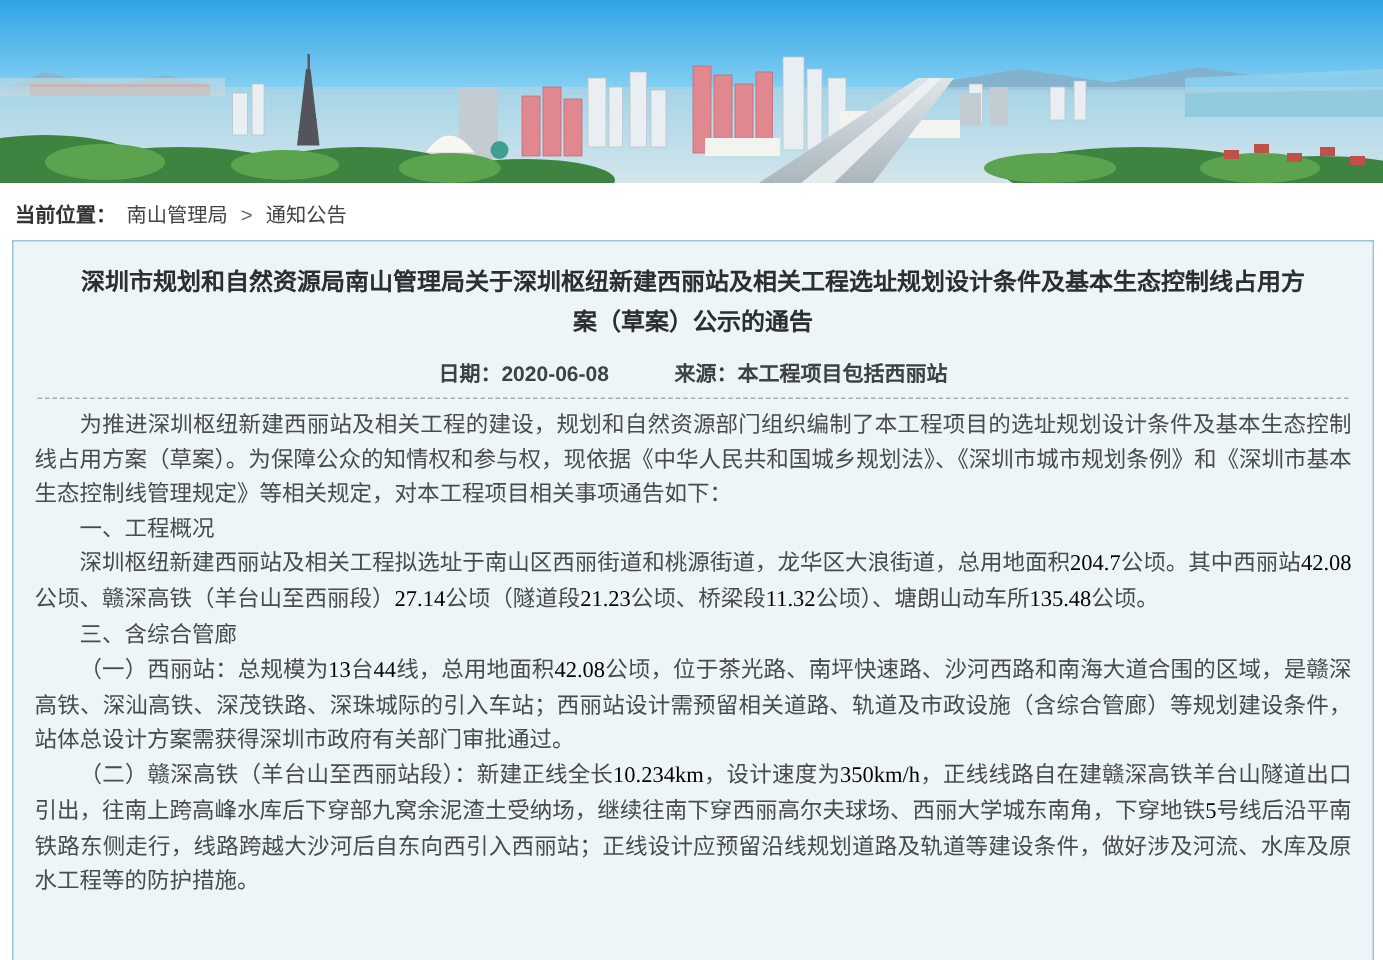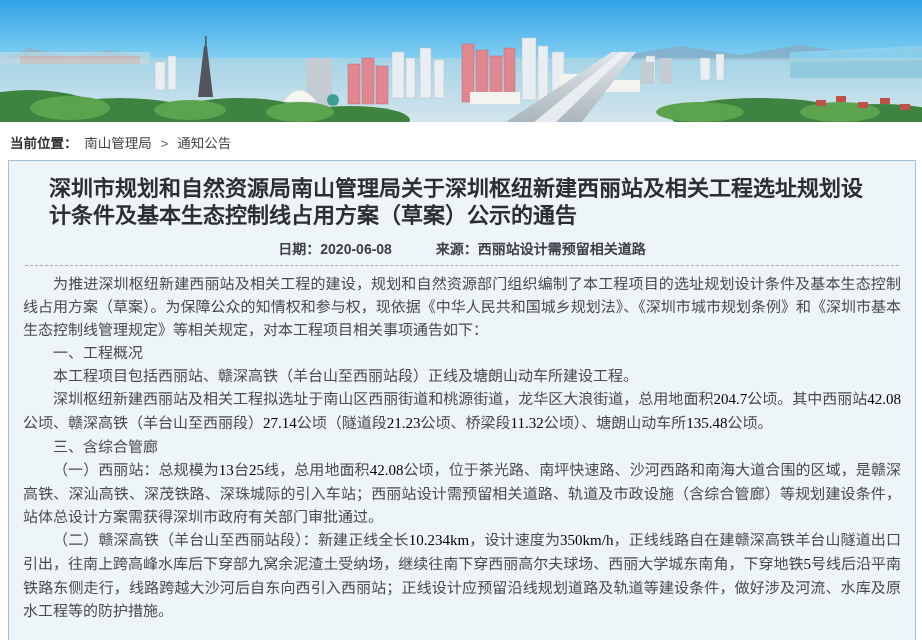--- a/index.html
+++ b/index.html
@@ -23,22 +23,22 @@
   
   .content-box {
     margin: 2px 6px 0 8px;
     width: 908px;
     border: 1px solid #9fc2d4;
     background: #edf5f8;
     padding: 12px 14px 20px 14px;
     min-height: 520px;
   }
   .title {
-    font-size: 22px; font-weight: bold; color: #2b2f33;
-    text-align: left; line-height: 27px;
+    font-size: 16px; font-weight: bold; color: #2b2f33;
+    text-align: center; line-height: 27px;
     padding: 2px 26px 0 26px;
   }
   .meta {
     text-align: center; font-size: 14px; font-weight: bold; color: #3d4247;
     margin-top: 9px;
   }
   .meta-gap { display: inline-block; width: 36px; }
   .divider {
     border-top: 1px dashed #a9adb0;
     margin: 7px 2px 4px 2px; height: 0;
@@ -160,27 +160,26 @@
     <a class="bc-link">南山管理局</a>
     <span class="bc-sep">&gt;</span>
     <a class="bc-link">通知公告</a>
   </div>
 
   <div class="content-box">
     <h1 class="title">深圳市规划和自然资源局南山管理局关于深圳枢纽新建西丽站及相关工程选址规划设计条件及基本生态控制线占用方案（草案）公示的通告</h1>
     <div class="meta">
       <span>日期：</span><span>2020-06-08</span>
       <span class="meta-gap"></span>
-      <span>来源：</span><span>西丽站设计需预留相关道路</span>
+      <span>来源：</span><span>本工程项目包括西丽站</span>
     </div>
     <div class="divider"></div>
     <div class="body-text">
         <p class="para">为推进深圳枢纽新建西丽站及相关工程的建设，规划和自然资源部门组织编制了本工程项目的选址规划设计条件及基本生态控制线占用方案（草案）。为保障公众的知情权和参与权，现依据《中华人民共和国城乡规划法》、《深圳市城市规划条例》和《深圳市基本生态控制线管理规定》等相关规定，对本工程项目相关事项通告如下：</p>
         <p class="para">一、工程概况</p>
-        <p class="para">本工程项目包括西丽站、赣深高铁（羊台山至西丽站段）正线及塘朗山动车所建设工程。</p>
         <p class="para">深圳枢纽新建西丽站及相关工程拟选址于南山区西丽街道和桃源街道，龙华区大浪街道，总用地面积<span class="num">204.7</span>公顷。其中西丽站<span class="num">42.08</span>公顷、赣深高铁（羊台山至西丽段）<span class="num">27.14</span>公顷（隧道段<span class="num">21.23</span>公顷、桥梁段<span class="num">11.32</span>公顷）、塘朗山动车所<span class="num">135.48</span>公顷。</p>
         <p class="para">三、含综合管廊</p>
-        <p class="para">（一）西丽站：总规模为<span class="num">13</span>台<span class="num">25</span>线，总用地面积<span class="num">42.08</span>公顷，位于茶光路、南坪快速路、沙河西路和南海大道合围的区域，是赣深高铁、深汕高铁、深茂铁路、深珠城际的引入车站；西丽站设计需预留相关道路、轨道及市政设施（含综合管廊）等规划建设条件，站体总设计方案需获得深圳市政府有关部门审批通过。</p>
+        <p class="para">（一）西丽站：总规模为<span class="num">13</span>台<span class="num">44</span>线，总用地面积<span class="num">42.08</span>公顷，位于茶光路、南坪快速路、沙河西路和南海大道合围的区域，是赣深高铁、深汕高铁、深茂铁路、深珠城际的引入车站；西丽站设计需预留相关道路、轨道及市政设施（含综合管廊）等规划建设条件，站体总设计方案需获得深圳市政府有关部门审批通过。</p>
         <p class="para">（二）赣深高铁（羊台山至西丽站段）：新建正线全长<span class="num">10.234km</span>，设计速度为<span class="num">350km/h</span>，正线线路自在建赣深高铁羊台山隧道出口引出，往南上跨高峰水库后下穿部九窝余泥渣土受纳场，继续往南下穿西丽高尔夫球场、西丽大学城东南角，下穿地铁<span class="num">5</span>号线后沿平南铁路东侧走行，线路跨越大沙河后自东向西引入西丽站；正线设计应预留沿线规划道路及轨道等建设条件，做好涉及河流、水库及原水工程等的防护措施。</p>
       </div>
   </div>
 
 </div>
 
 </body></html>

